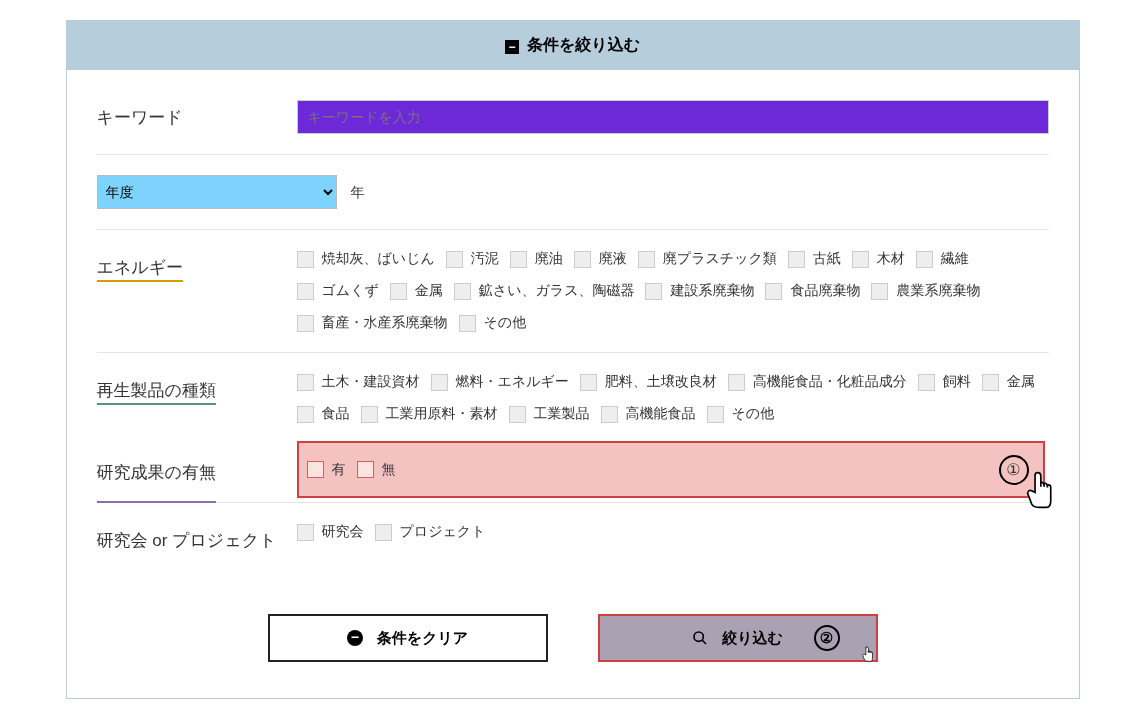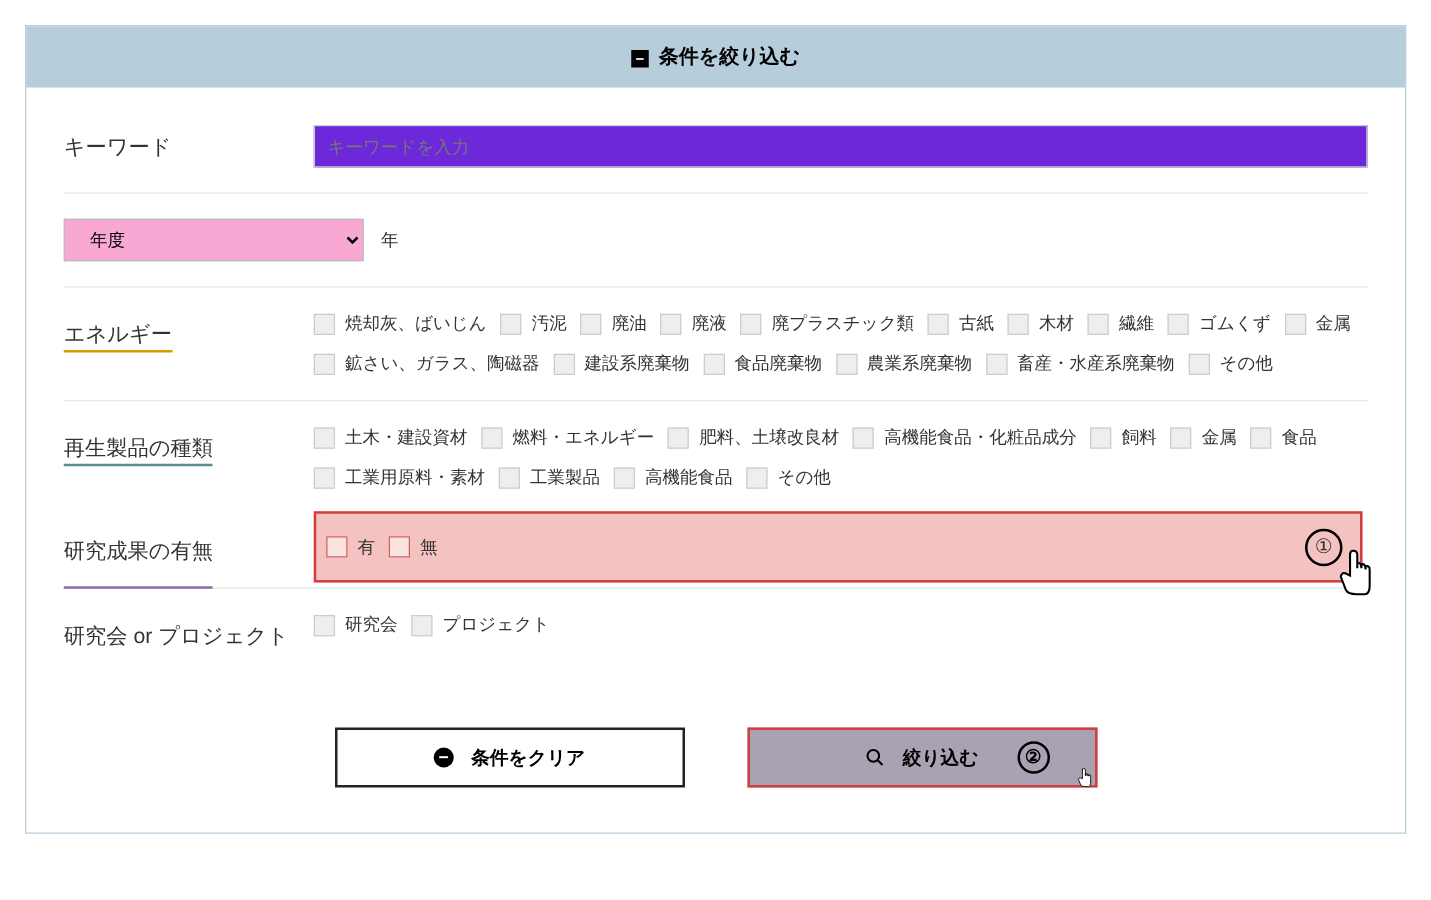--- a/index.html
+++ b/index.html
@@ -16,21 +16,21 @@
   * { box-sizing: border-box; }
   body {
     margin: 0;
     padding: 20px 10px;
     background: #fff;
     font-family: "Hiragino Sans", "Meiryo", sans-serif;
     color: var(--text);
     font-size: 14px;
   }
   .panel {
-    width: 1105px;
+    width: 1014px;
     margin: 0 auto;
     border: 1px solid var(--header-blue);
   }
   .panel-header {
     background: var(--header-blue);
     text-align: center;
     padding: 14px 0;
     font-size: 16px;
     font-weight: bold;
     color: #000;
@@ -78,24 +78,24 @@
   input.text-input {
     width: 100%;
     padding: 8px 10px;
     border: 1px solid #ccc;
     font-size: 14px;
     color: #aaa;
     background: #6d28d9;
   }
   select.year {
     width: 240px;
-    padding: 7px 16px;
+    padding: 7px 4px;
     border: 1px solid #bbb;
     font-size: 14px;
-    background: #f9a8d4;
+    background: #7dd3fc;
   }
   .year-suffix { margin-left: 10px; }
   .check-group {
     display: flex;
     flex-wrap: wrap;
     gap: 14px 11px;
   }
   .check-item {
     display: flex;
     align-items: center;

